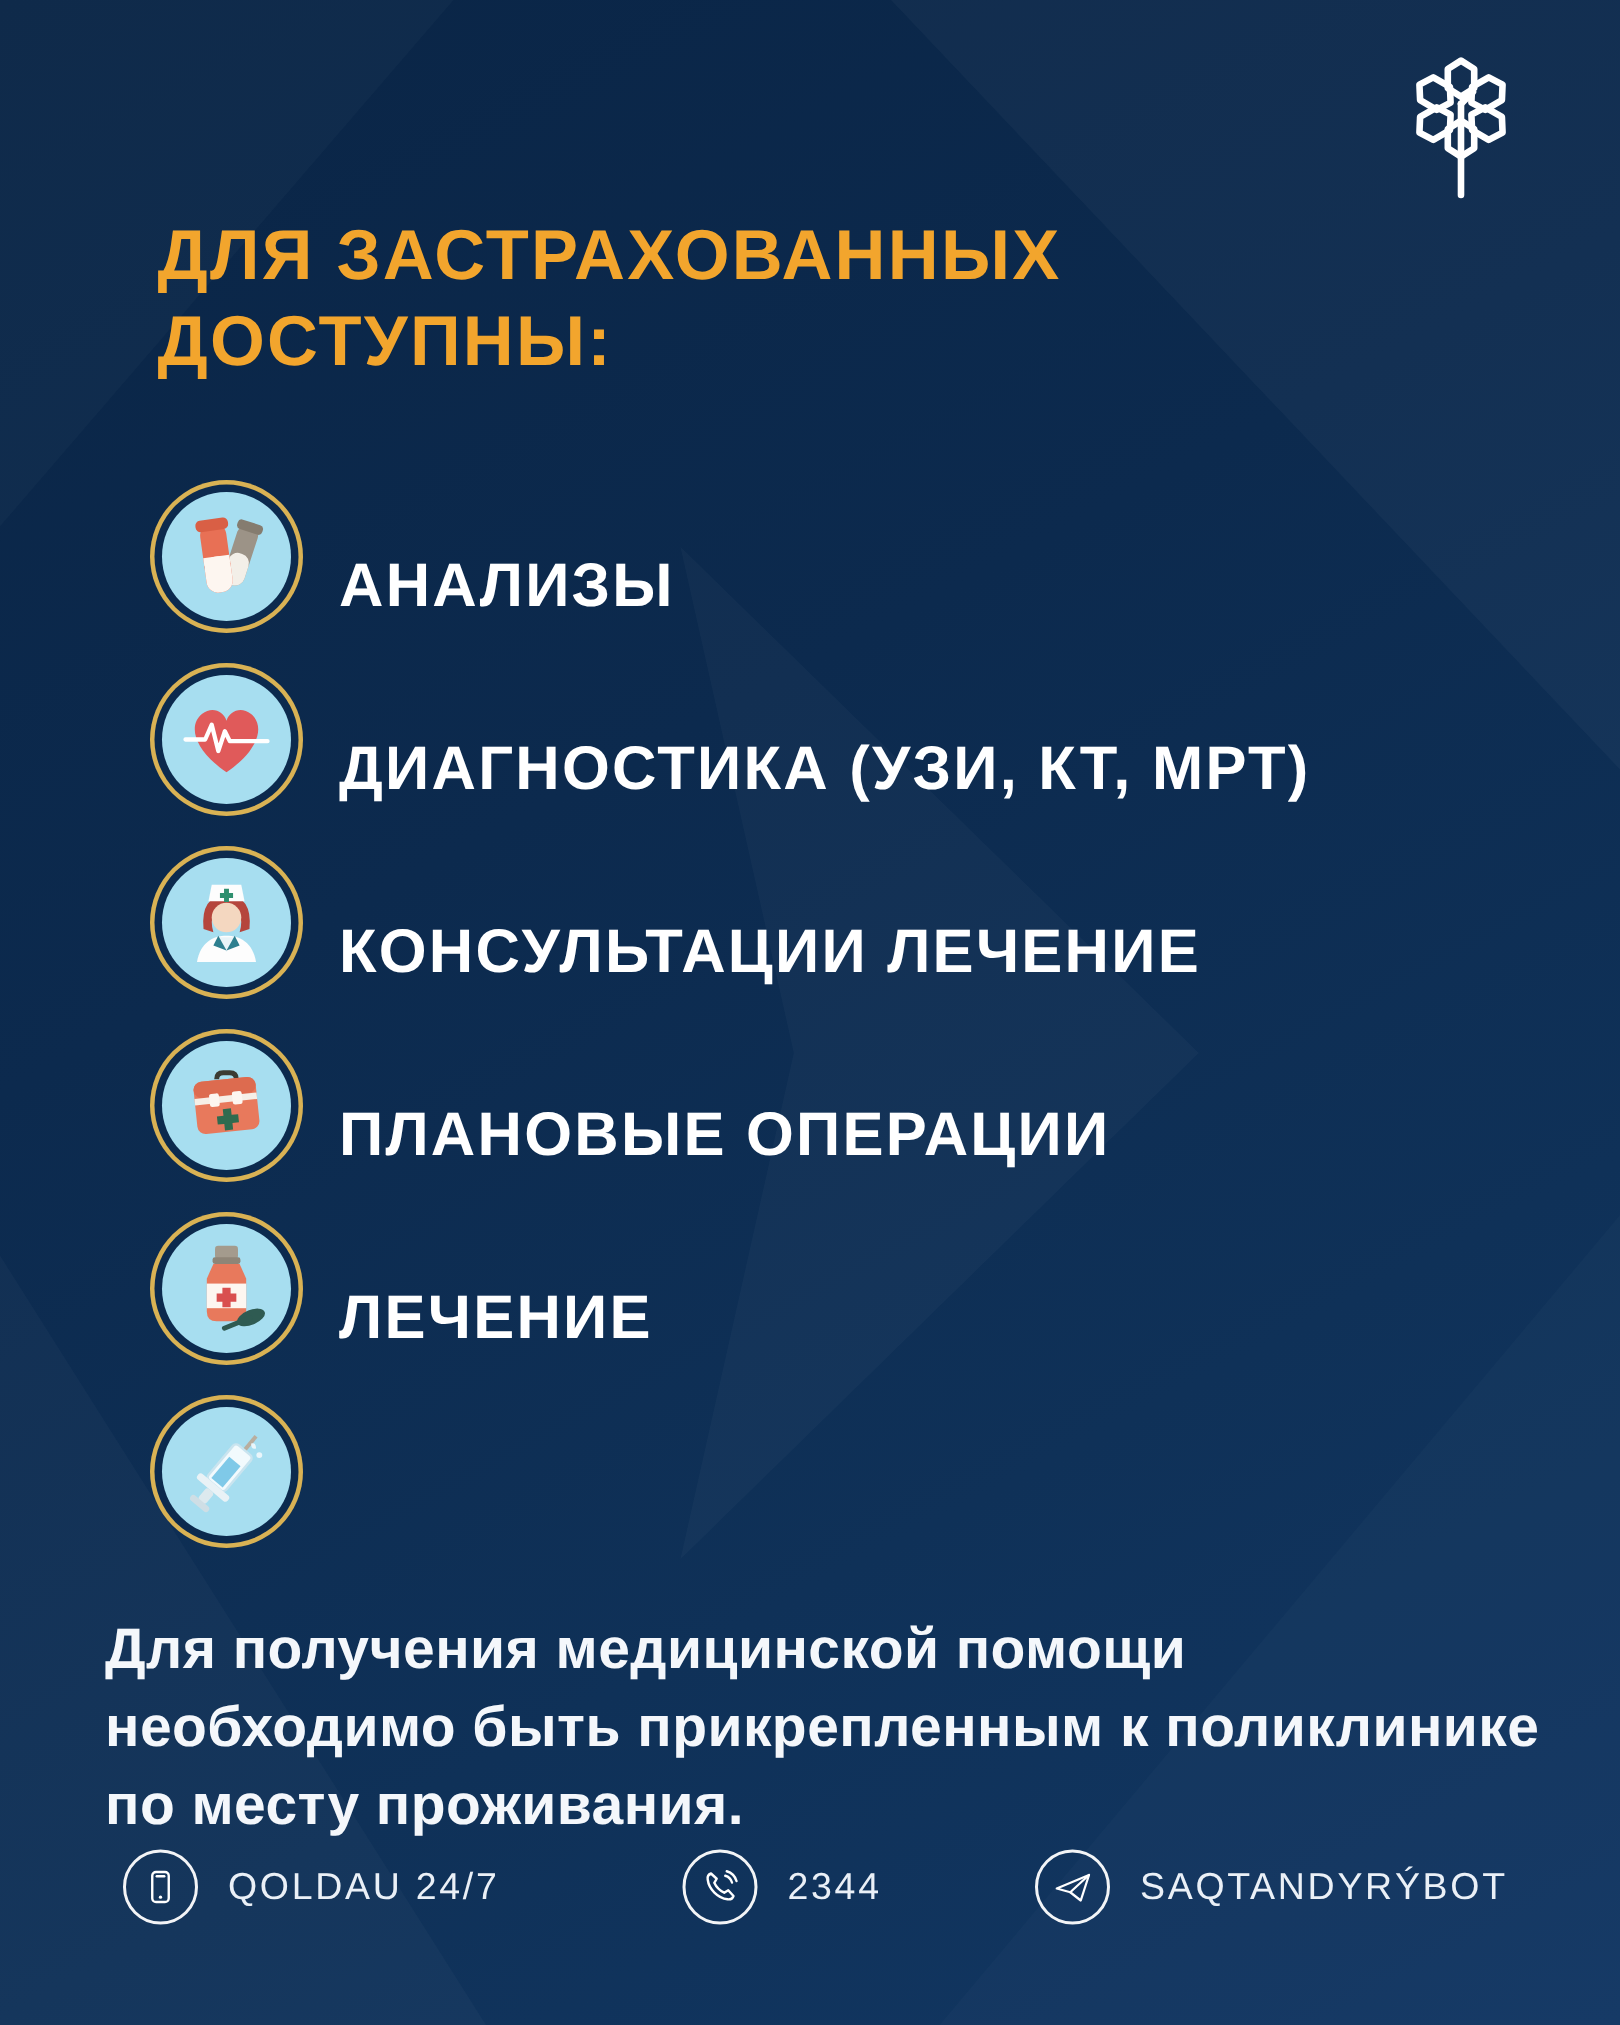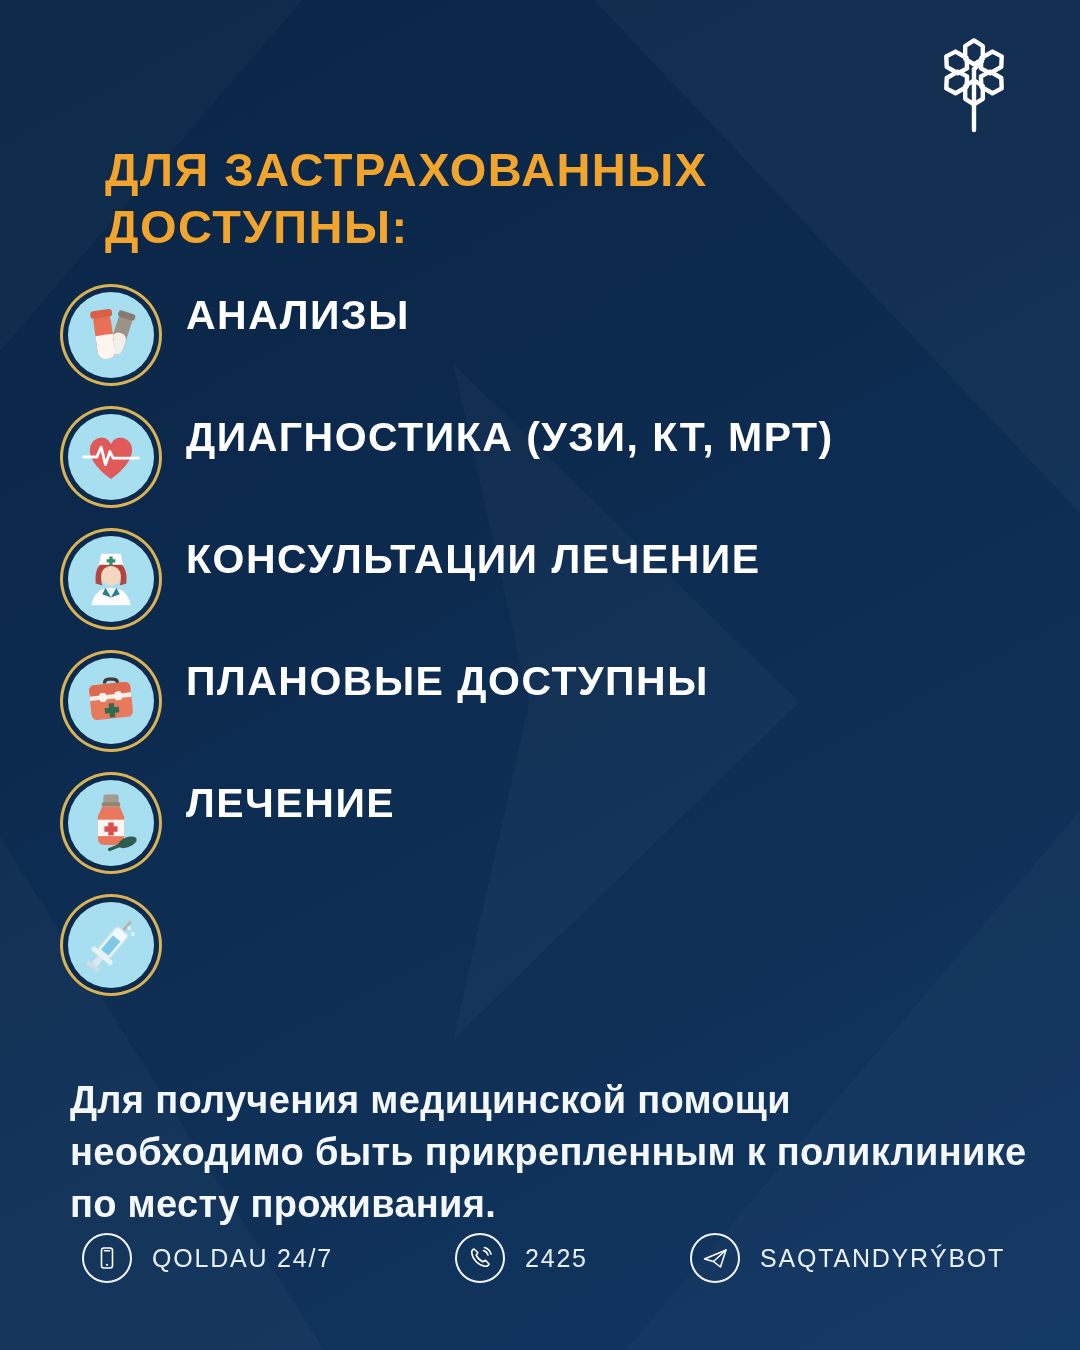--- a/index.html
+++ b/index.html
@@ -20,21 +20,21 @@
 
   .logo{position:absolute;top:26px;right:58px;width:96px;height:112px;}
 
   .heading{
     position:absolute;left:105px;top:142px;width:900px;
     font-weight:700;font-size:47px;line-height:1.21;letter-spacing:1.5px;
     color:#F2A52D;text-transform:uppercase;
   }
 
   .services{position:absolute;left:0;top:292px;width:1080px;}
-  .svc-row{display:flex;align-items:flex-start;height:122px;padding-left:68px;}
+  .svc-row{display:flex;align-items:flex-end;height:122px;padding-left:108px;}
   .svc-icon{
     width:86px;height:86px;border-radius:50%;flex:none;
     background:#A7DEF0;
     box-shadow:0 0 0 5px #0C2A4E,0 0 0 8px #D9B254;
     display:flex;align-items:center;justify-content:center;
   }
   .svc-icon svg{width:70px;height:70px;display:block;}
   .svc-label{
     margin-left:32px;font-weight:700;font-size:41px;letter-spacing:1.5px;
     color:#FFFFFF;white-space:nowrap;
@@ -146,21 +146,21 @@
           <g transform="rotate(-6 32 32)">
             <rect x="13" y="16" width="38" height="32" rx="5" fill="#E8795C"></rect>
             <rect x="13" y="16" width="38" height="10" rx="5" fill="#DD6B4F"></rect>
             <rect x="13" y="26" width="38" height="4" fill="#F6EFE7"></rect>
             <rect x="22" y="24" width="6" height="8" rx="1.5" fill="#FDF6F0"></rect>
             <rect x="36" y="24" width="6" height="8" rx="1.5" fill="#FDF6F0"></rect>
             <path d="M29.5 34 h5 v4 h4 v5 h-4 v4 h-5 v-4 h-4 v-5 h4 Z" fill="#2F6B4F"></path>
           </g>
         </svg>
       </div>
-      <div class="svc-label">ПЛАНОВЫЕ ДОСТУПНЫ</div>
+      <div class="svc-label">ПЛАНОВЫЕ ОПЕРАЦИИ</div>
     </div>
 
     <div class="svc-row">
       <div class="svc-icon">
         <svg viewBox="0 0 64 64">
           <rect x="25" y="6" width="14" height="8" rx="2" fill="#A49B8D"></rect>
           <rect x="23.5" y="13" width="17" height="4" rx="1.5" fill="#8E8577"></rect>
           <path d="M24 17 L40 17 L44 26 L44 46 Q44 52 38 52 L26 52 Q20 52 20 46 L20 26 Z" fill="#E8795C"></path>
           <rect x="20" y="29" width="24" height="15" fill="#FDF6F0"></rect>
           <path d="M29.5 31.5 h5 v3.5 h3.5 v5 h-3.5 v3.5 h-5 v-3.5 h-3.5 v-5 h3.5 Z" fill="#D94F4F"></path>
@@ -210,21 +210,21 @@
     </div>
 
     <div class="contact c2">
       <div class="contact-icon">
         <svg viewBox="0 0 28 28" fill="none" stroke="#FFFFFF" stroke-width="1.6" stroke-linecap="round" stroke-linejoin="round">
           <path d="M8 5 C6.5 5.5 5.5 7 5.8 9 C6.6 15.5 12.5 21.4 19 22.2 C21 22.5 22.5 21.5 23 20 L19.5 16.2 L16.8 17.8 C14.2 16.6 11.4 13.8 10.2 11.2 L11.8 8.5 Z"></path>
           <path d="M17.5 6.5 Q21 7.5 22 11"></path>
           <path d="M18.5 3.5 Q23.5 5 25 10"></path>
         </svg>
       </div>
-      <div class="contact-label">2425</div>
+      <div class="contact-label">2344</div>
     </div>
 
     <div class="contact c3">
       <div class="contact-icon">
         <svg viewBox="0 0 28 28" fill="none" stroke="#FFFFFF" stroke-width="1.5" stroke-linejoin="round" stroke-linecap="round">
           <path d="M3.5 15 L25 6 L19.5 23 L12.5 17.5 Z"></path>
           <path d="M25 6 L12.5 17.5"></path>
         </svg>
       </div>
       <div class="contact-label">SAQTANDYRÝBOT</div>

